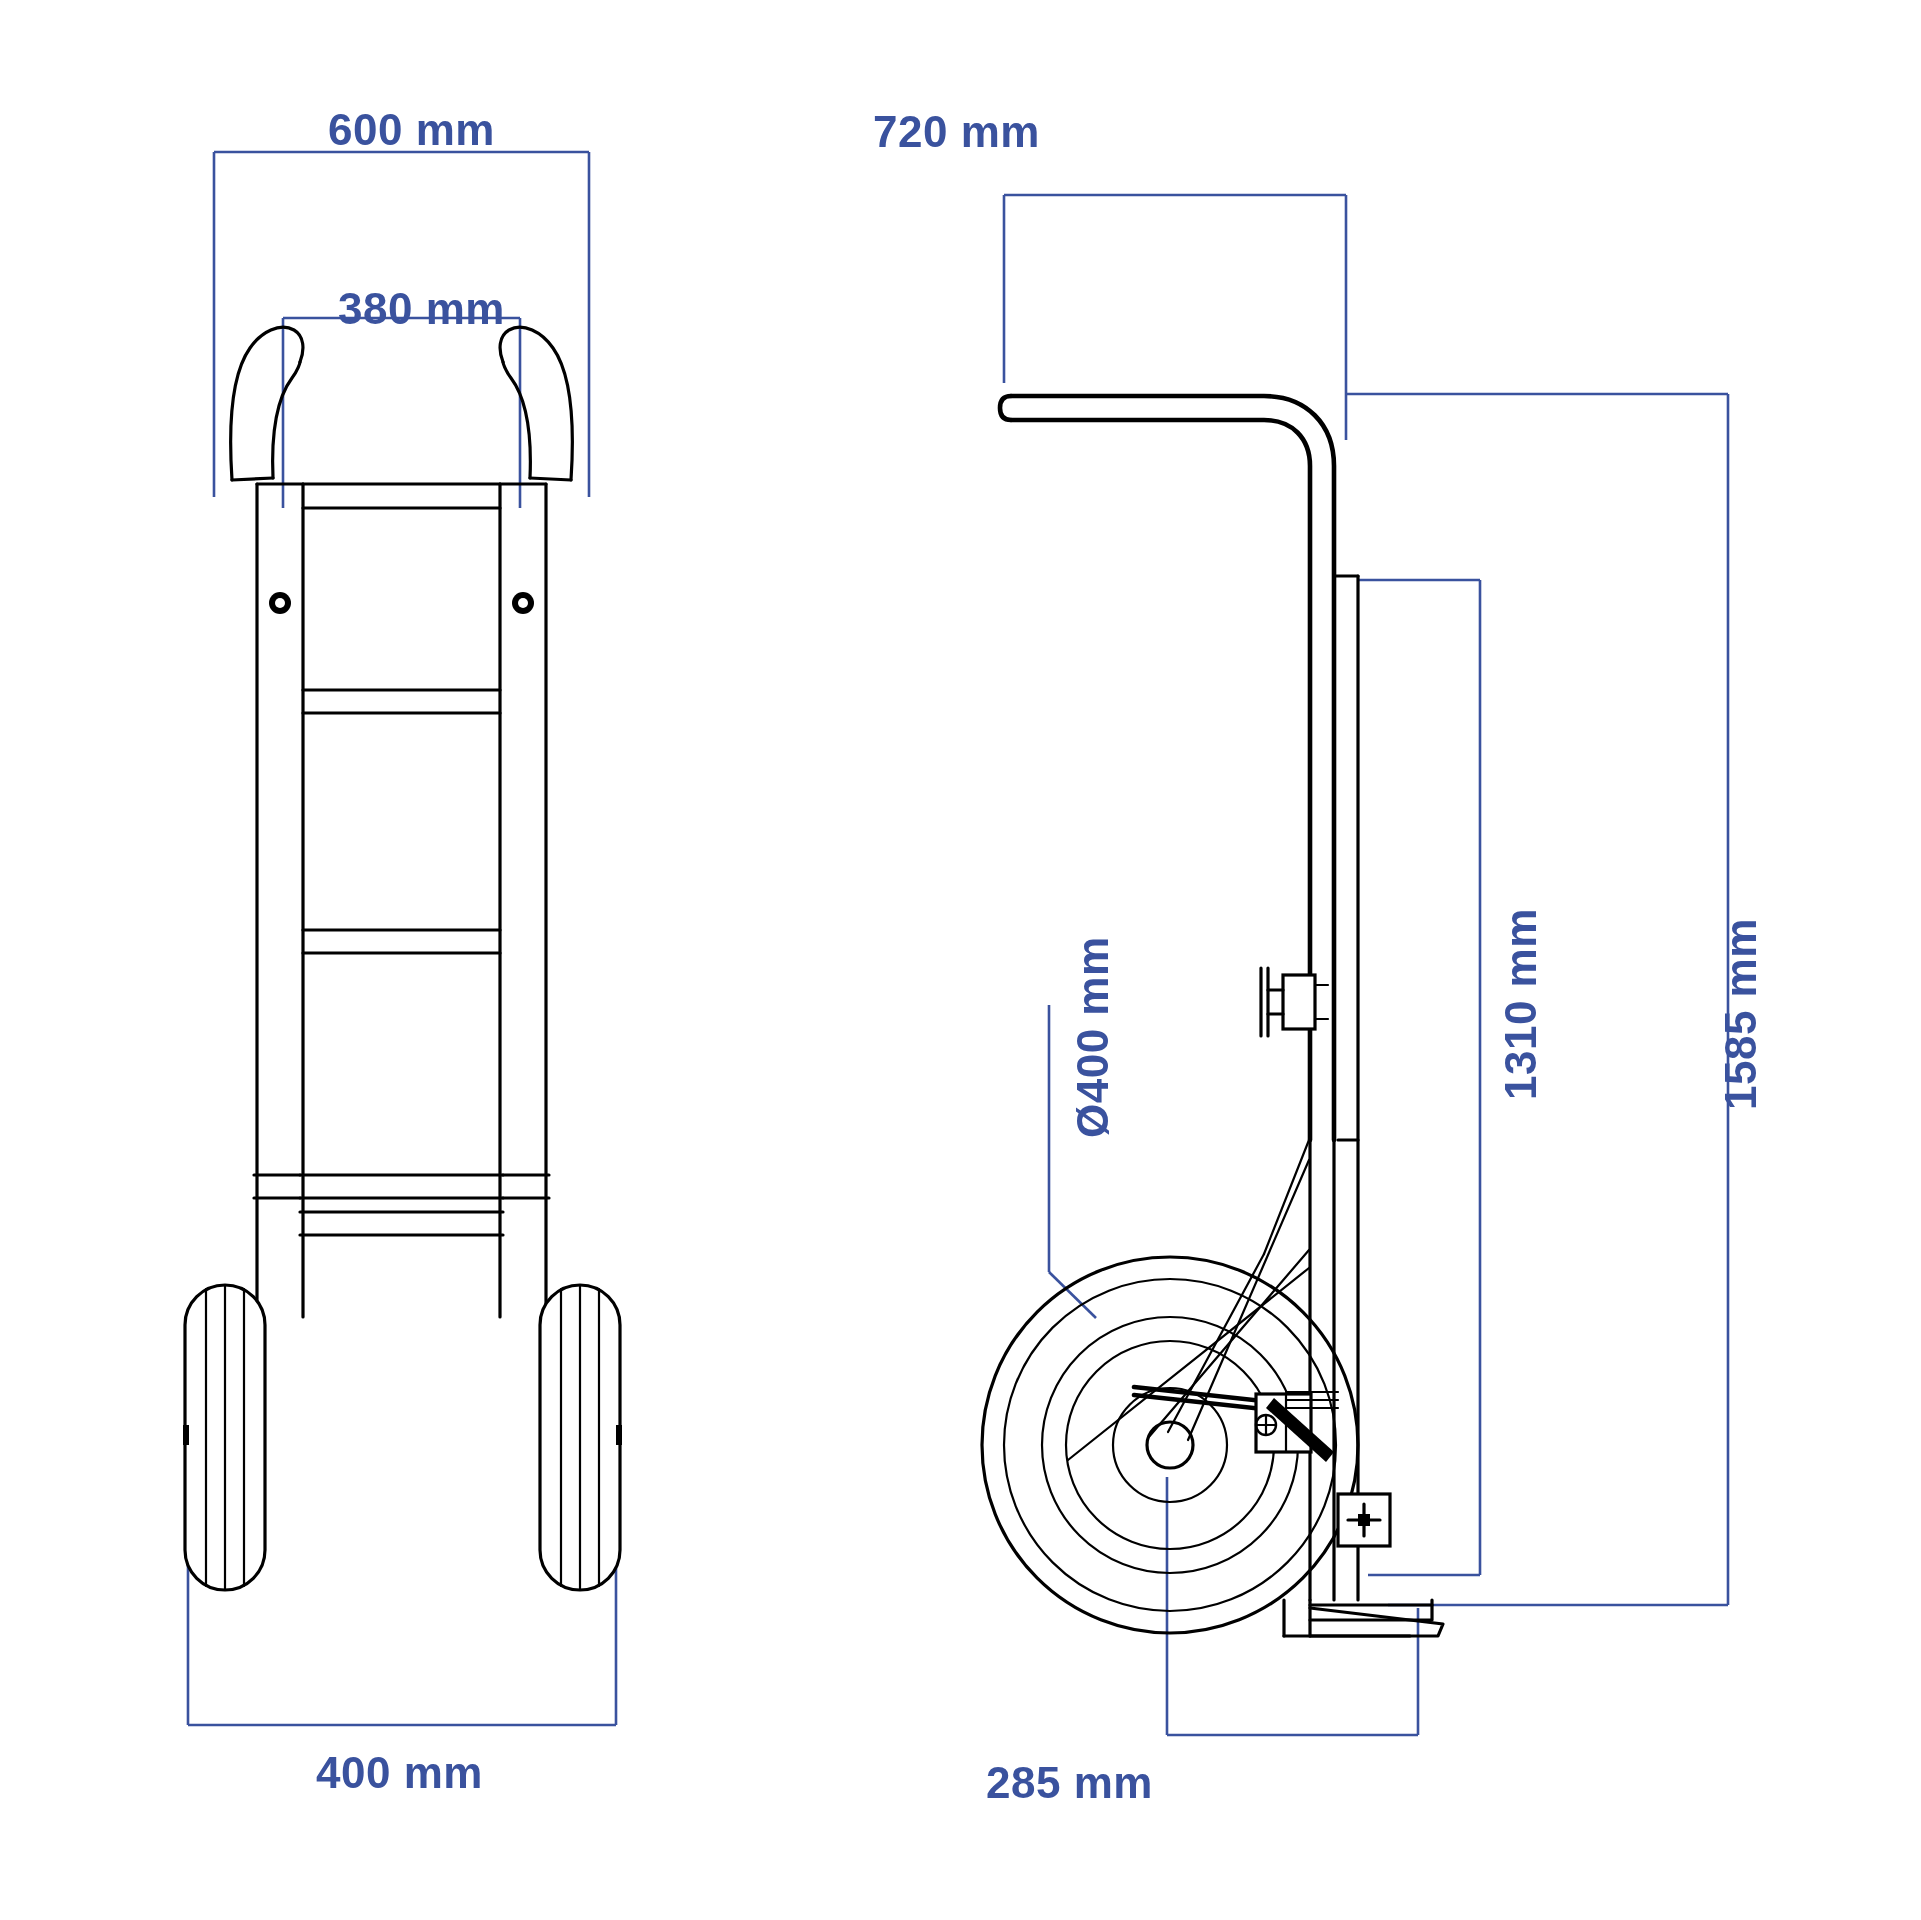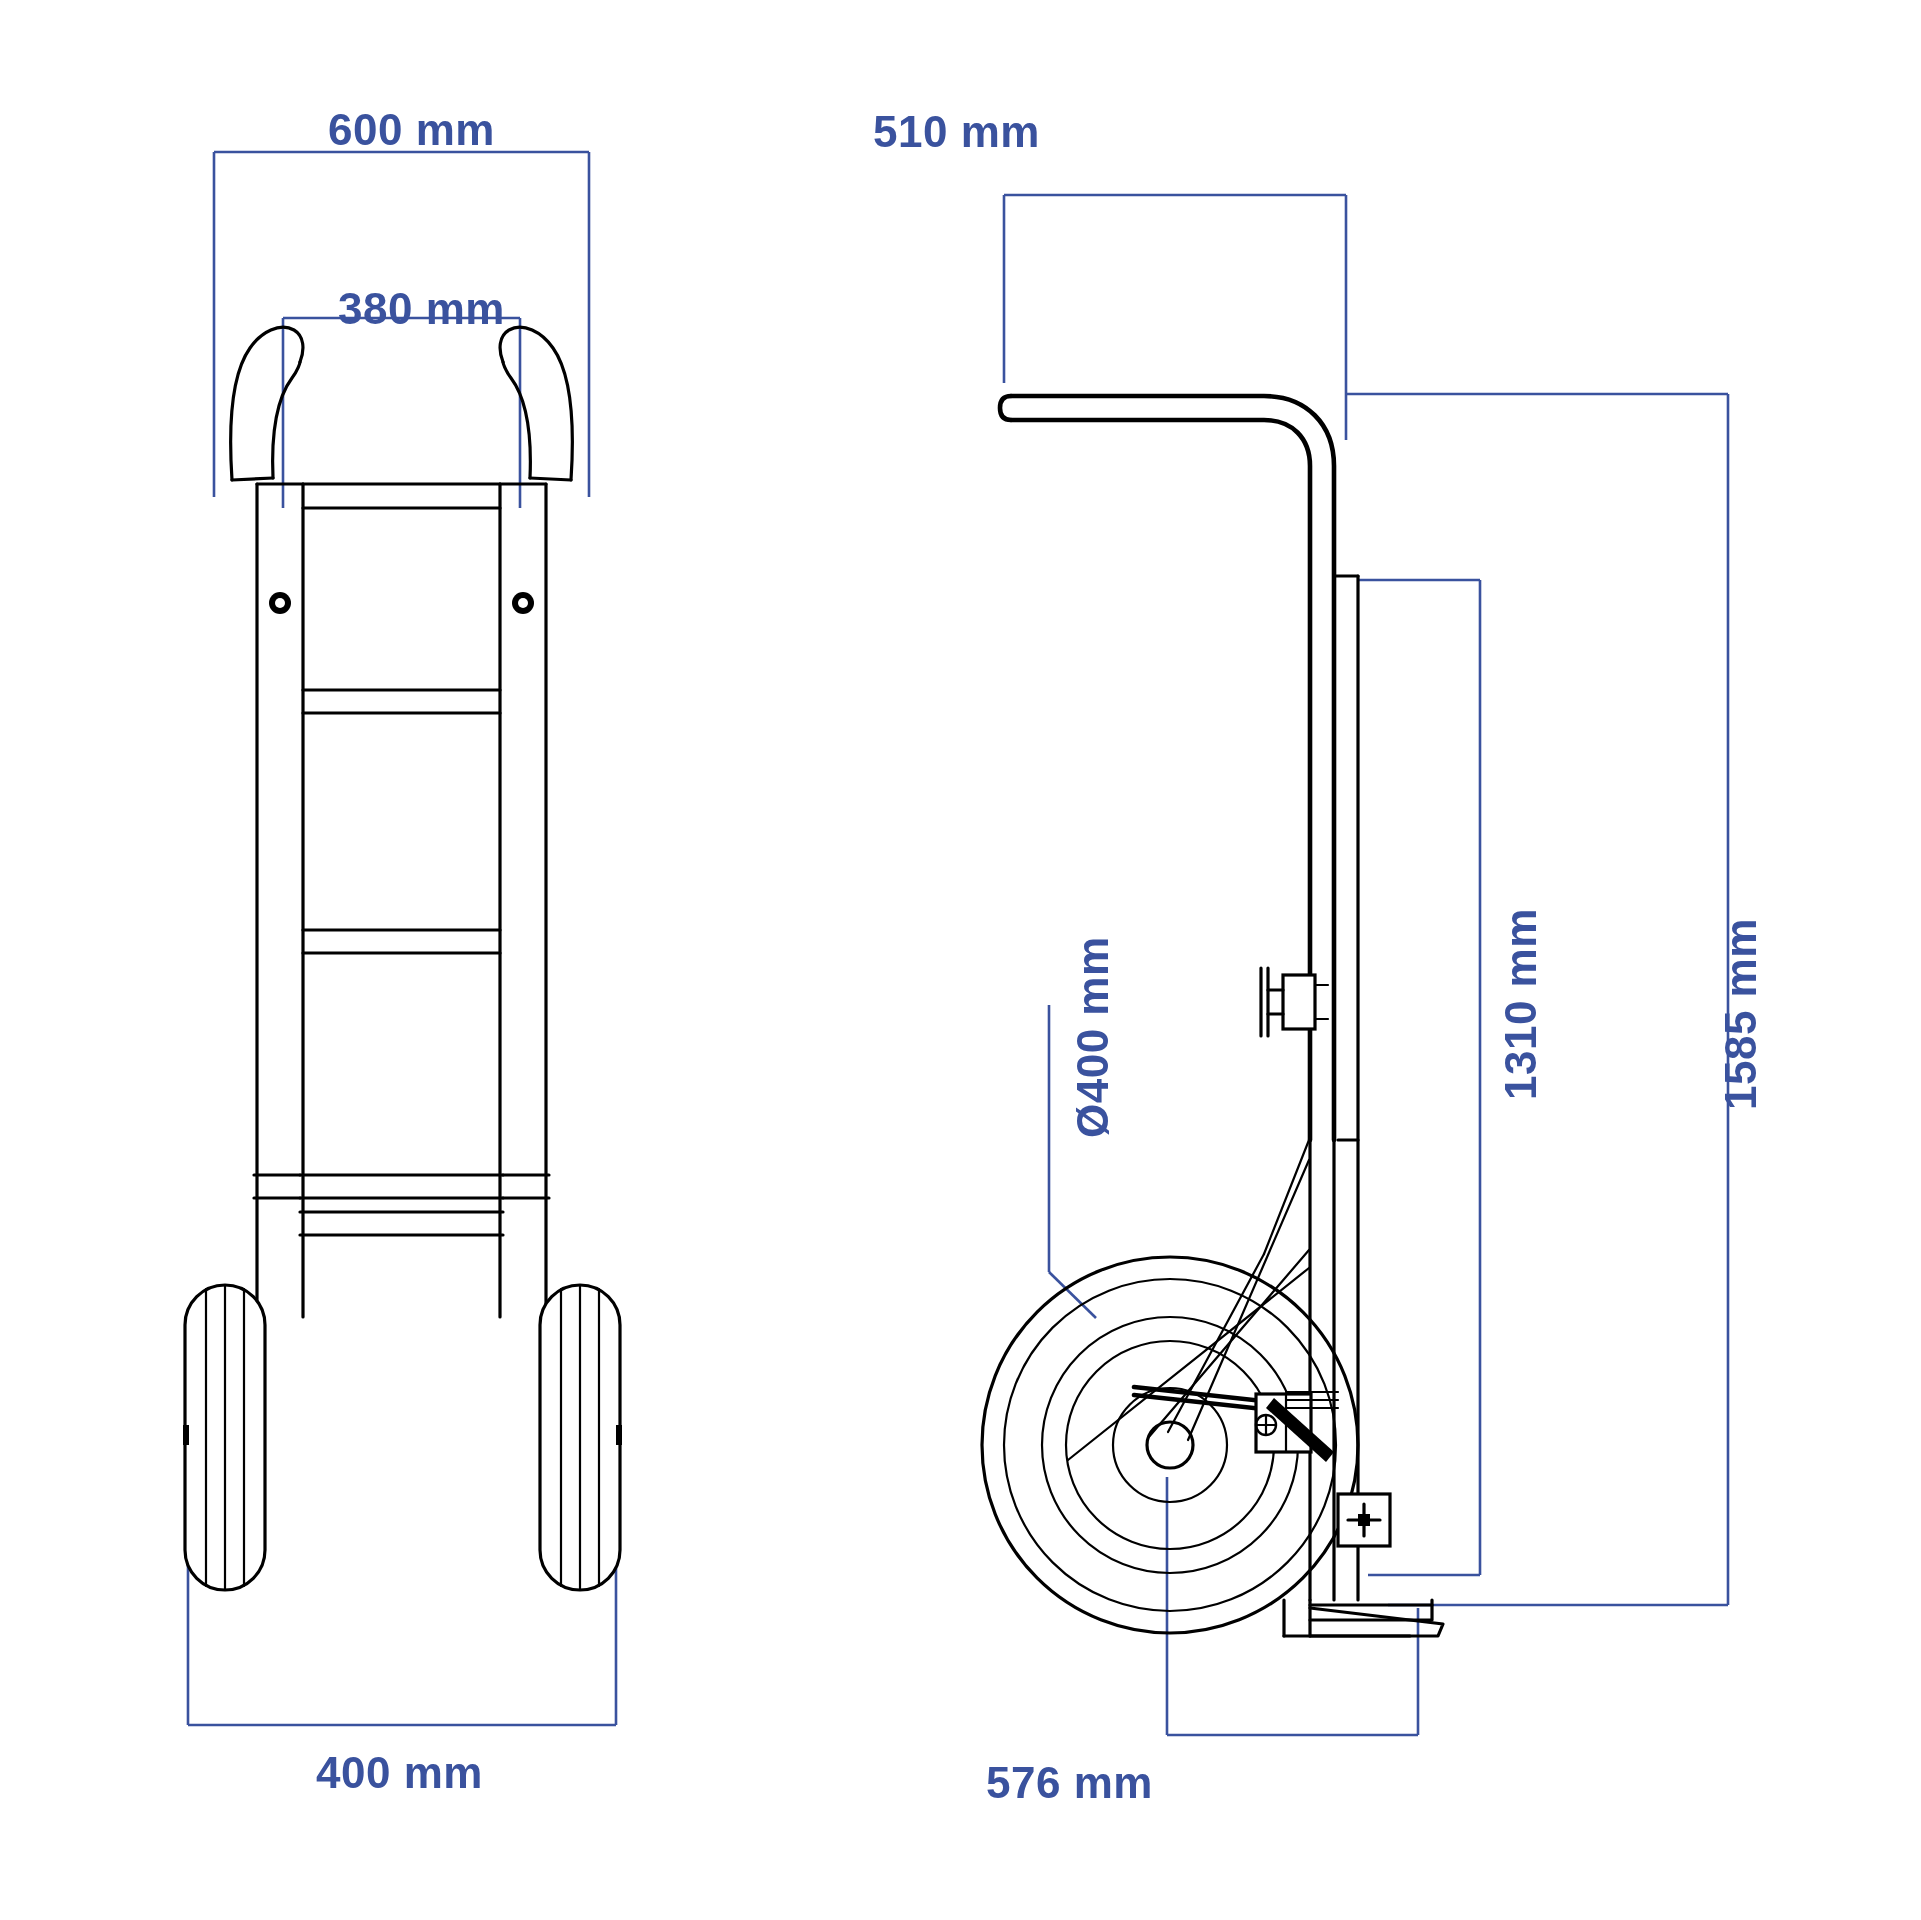--- a/index.html
+++ b/index.html
@@ -217,23 +217,23 @@
       <path class="ln" d="M1282,1608 L1415,1624 L1410,1636 L1282,1636"></path>
     </g>
   </svg>
 
   <div class="dimlabel" style="left:300px;top:105px;">600 mm</div>
 
   <div class="dimlabel" style="left:310px;top:284px;">380 mm</div>
 
   <div class="dimlabel" style="left:288px;top:1748px;">400 mm</div>
 
-  <div class="dimlabel" style="left:845px;top:107px;">510 mm</div>
+  <div class="dimlabel" style="left:845px;top:107px;">720 mm</div>
 
   <div class="dimlabel rot90" style="left:1468px;top:1100px;">1310 mm</div>
 
   <div class="dimlabel rot90" style="left:1688px;top:1110px;">1585 mm</div>
 
   <div class="dimlabel rot90" style="left:1040px;top:1138px;">Ø400 mm</div>
 
-  <div class="dimlabel" style="left:958px;top:1758px;">576 mm</div>
+  <div class="dimlabel" style="left:958px;top:1758px;">285 mm</div>
 
 </div>
 
 </body></html>

